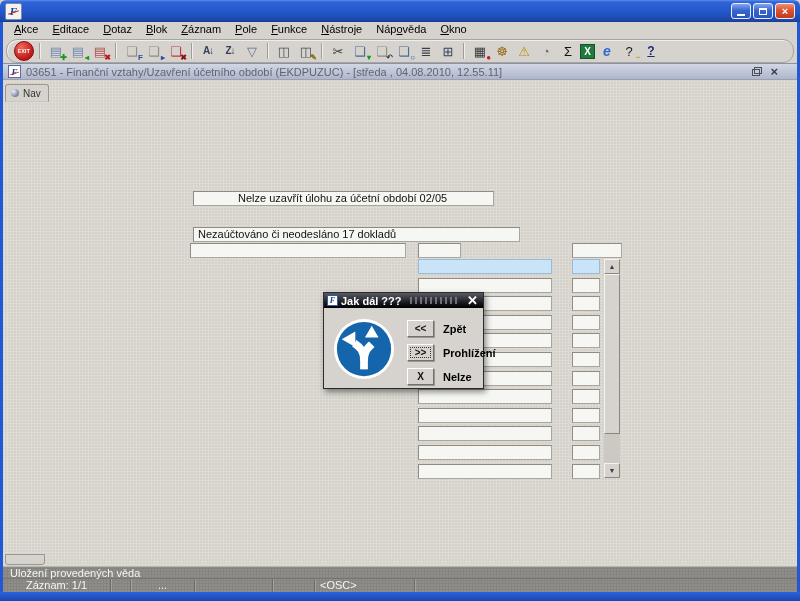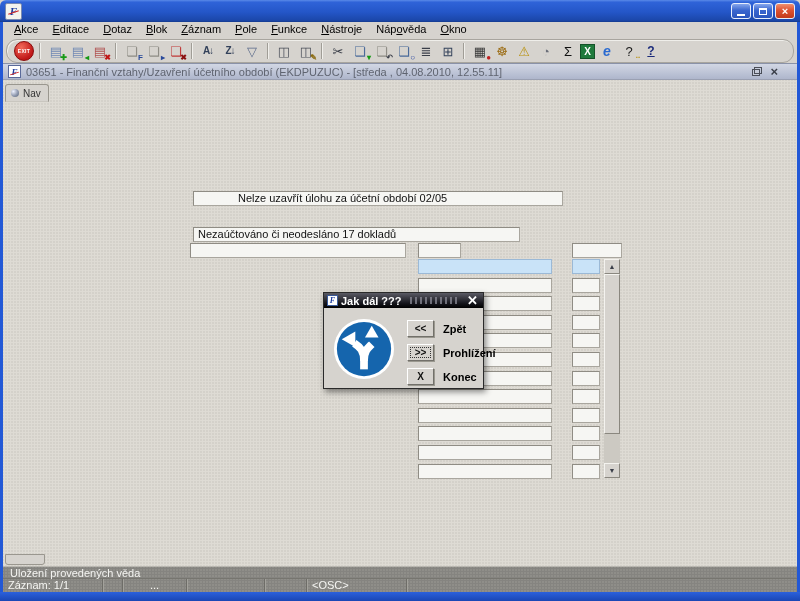--- a/index.html
+++ b/index.html
@@ -66,21 +66,21 @@
     background-color:#d4d1ca;background-image:radial-gradient(#dedbd4 1px,transparent 1.2px);background-size:3px 3px;}
   .nav-tab{position:absolute;left:2px;top:4px;width:44px;height:18px;box-sizing:border-box;background:#d6d3ce;
     border:1px solid #9a978f;border-bottom-color:#c9c6bf;border-radius:3px 3px 0 0;
     display:flex;align-items:center;gap:4px;padding:0 5px;font-size:10px;color:#333;}
   .nav-sphere{width:8px;height:8px;border-radius:50%;background:radial-gradient(circle at 30% 30%,#eef2ff,#8892a8 60%,#5a6478);flex:none;}
 
   .fld{position:absolute;height:15px;box-sizing:border-box;background:#f6f6f3;
     border:1px solid #a9a69e;border-top-color:#8f8c84;border-left-color:#8f8c84;
     font-size:11px;color:#111;line-height:13px;padding:0 4px;white-space:nowrap;overflow:hidden;}
   .fld.sel{background:#c9e3f8;border-color:#9bb9d6;}
-  .msg1{left:190px;top:111px;width:370px;padding-left:44px;}
+  .msg1{left:190px;top:111px;width:301px;padding-left:44px;}
   .msg2{left:190px;top:147px;width:327px;}
   .hdr-a{left:187px;top:163px;width:216px;}
   .hdr-b{left:415px;top:163px;width:43px;}
   .hdr-c{left:569px;top:163px;width:50px;}
   .cell-mid{left:415px;width:134px;}
   .cell-right{left:569px;width:28px;}
 
   
   .scrollbar{position:absolute;left:601px;top:179px;width:16px;height:219px;}
   .sb-btn{position:absolute;left:0;width:16px;height:15px;box-sizing:border-box;background:#d6d3ce;
@@ -340,32 +340,32 @@
             <div class="dbrow">
               <button class="dbtn">&lt;&lt;</button>
               <span class="dlab">Zpět</span>
             </div>
             <div class="dbrow">
               <button class="dbtn focus">&gt;&gt;</button>
               <span class="dlab">Prohlížení</span>
             </div>
             <div class="dbrow">
               <button class="dbtn">X</button>
-              <span class="dlab">Konec</span>
+              <span class="dlab">Nelze</span>
             </div>
           </div>
       </div>
     </div>
 
     <div class="bottom-stub"></div>
   </div>
 
   <div class="status1">Uložení provedených věda</div>
   <div class="status2">
-      <div class="scell" style="width: 100px;">Záznam: 1/1</div>
+      <div class="scell" style="width: 108px; text-align: center;">Záznam: 1/1</div>
       <div class="scell" style="width: 20px;"></div>
       <div class="scell center" style="width: 64px;">...</div>
       <div class="scell" style="width: 78px;"></div>
       <div class="scell" style="width: 42px;"></div>
       <div class="scell" style="width: 100px;">&lt;OSC&gt;</div>
       <div class="scell fill"></div>
     </div>
 
   <div class="b-left"></div>
   <div class="b-right"></div>

